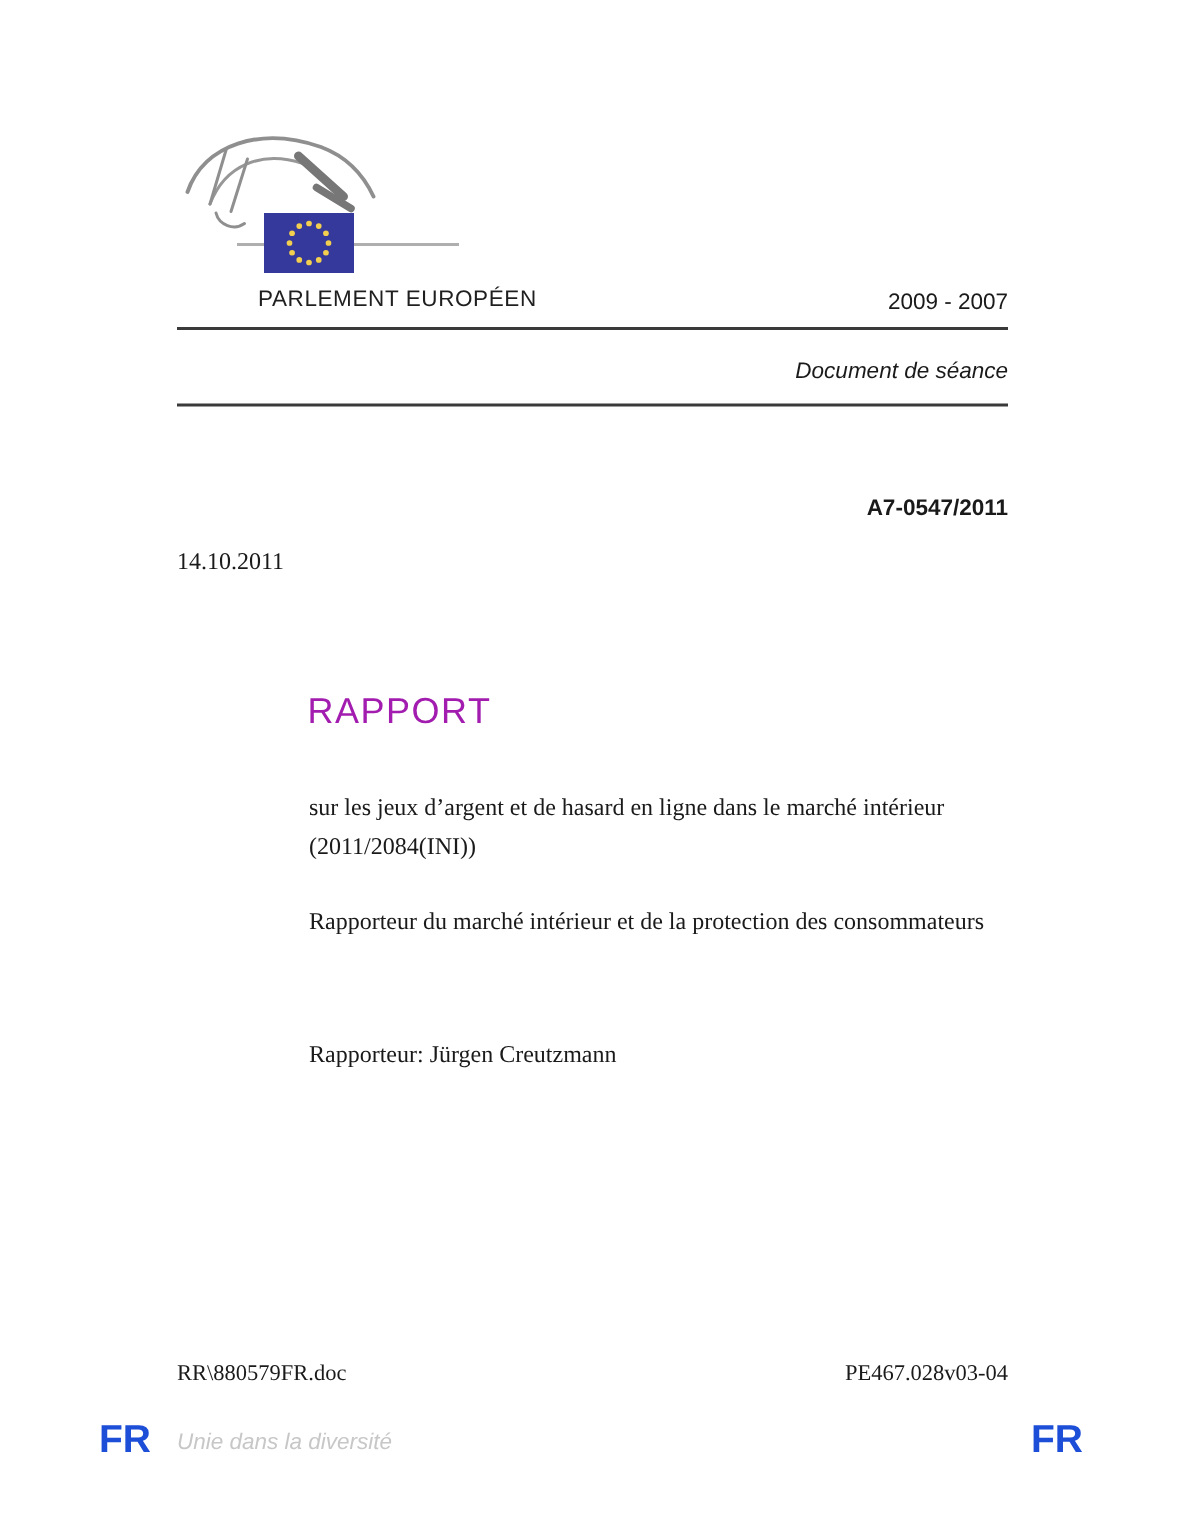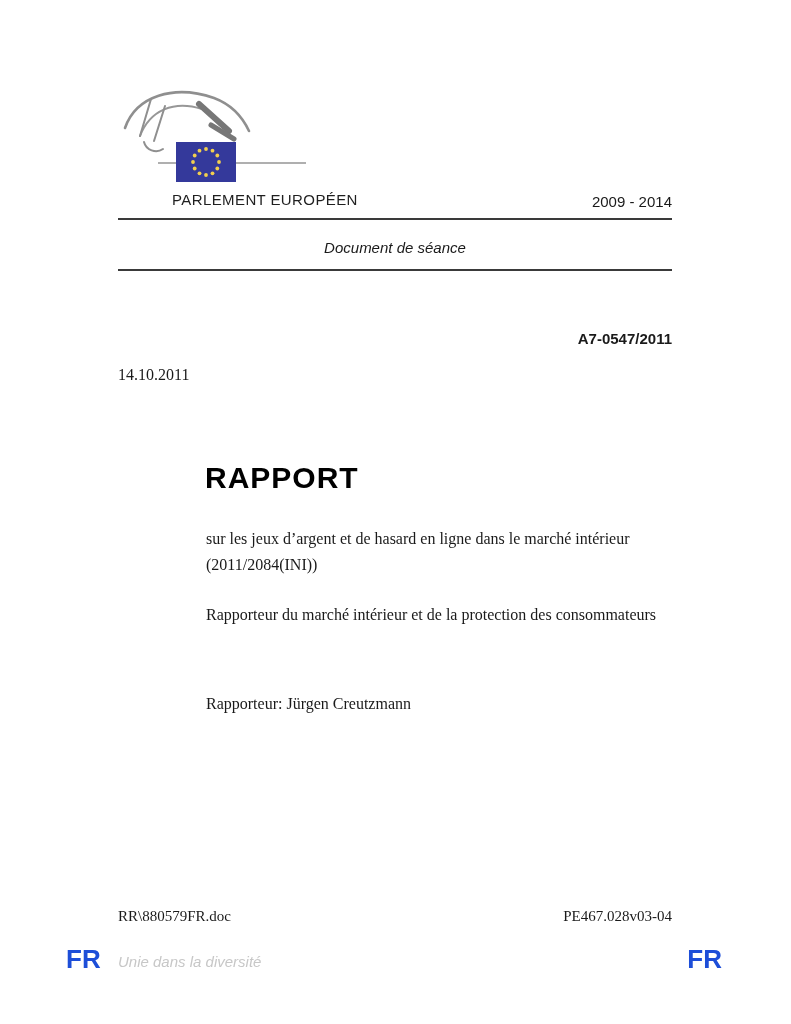--- a/index.html
+++ b/index.html
@@ -20,26 +20,26 @@
   .logo-hline{left:158px;top:162px;width:148px;height:0;border-top:2px solid #9b9b9b;opacity:.8;z-index:1;}
   .eu-flag{left:176px;top:142px;width:60px;height:40px;z-index:2;}
 
   .institution{left:172px;top:191px;font-size:15px;letter-spacing:.4px;color:#1f1f1f;}
   .legislature{right:119px;top:193px;font-size:15px;}
 
   .rule{left:118px;width:554px;height:0;border-top:2px solid #3a3a3a;}
   .rule-1{top:218px;}
   .rule-2{top:269px;}
 
-  .doc-type{left:118px;top:239px;width:554px;text-align:center;font-size:15px;font-style:italic;}
+  .doc-type{left:118px;top:239px;width:554px;text-align:right;font-size:15px;font-style:italic;}
 
   .reference{right:119px;top:330px;font-size:15px;font-weight:bold;}
   .date{left:118px;top:366px;font-size:16px;}
 
-  .report-title{left:205px;top:461px;font-size:30px;font-weight:bold;letter-spacing:1px;color:#000000;}
+  .report-title{left:205px;top:461px;font-size:24px;font-weight:normal;letter-spacing:1px;color:#a21caf;}
   .subject-1{left:206px;top:530px;font-size:16px;}
   .subject-2{left:206px;top:556px;font-size:16px;}
   .committee{left:206px;top:606px;font-size:16px;}
   .rapporteur{left:206px;top:695px;font-size:16px;}
 
   .footer-file{left:118px;top:908px;font-size:15px;}
   .footer-ref{right:119px;top:908px;font-size:15px;}
   .lang{top:944px;font-size:26px;font-weight:bold;color:#1d4ed8;}
   .lang-left{left:66px;}
   .lang-right{right:69px;}
@@ -74,21 +74,21 @@
       <circle cx="30" cy="33" r="1.9"></circle>
       <circle cx="23.5" cy="31.3" r="1.9"></circle>
       <circle cx="18.7" cy="26.5" r="1.9"></circle>
       <circle cx="17" cy="20" r="1.9"></circle>
       <circle cx="18.7" cy="13.5" r="1.9"></circle>
       <circle cx="23.5" cy="8.7" r="1.9"></circle>
     </g>
   </svg>
 
   <div class="abs sans institution">PARLEMENT EUROPÉEN</div>
-  <div class="abs sans legislature">2009 - 2014</div>
+  <div class="abs sans legislature">2009 - 2007</div>
 
   <div class="abs rule rule-1"></div>
   <div class="abs sans doc-type">Document de séance</div>
   <div class="abs rule rule-2"></div>
 
   <div class="abs sans reference">A7-0547/2011</div>
   <div class="abs serif date">14.10.2011</div>
 
   <div class="abs sans report-title">RAPPORT</div>
   <div class="abs serif subject-1">sur les jeux d’argent et de hasard en ligne dans le marché intérieur</div>

